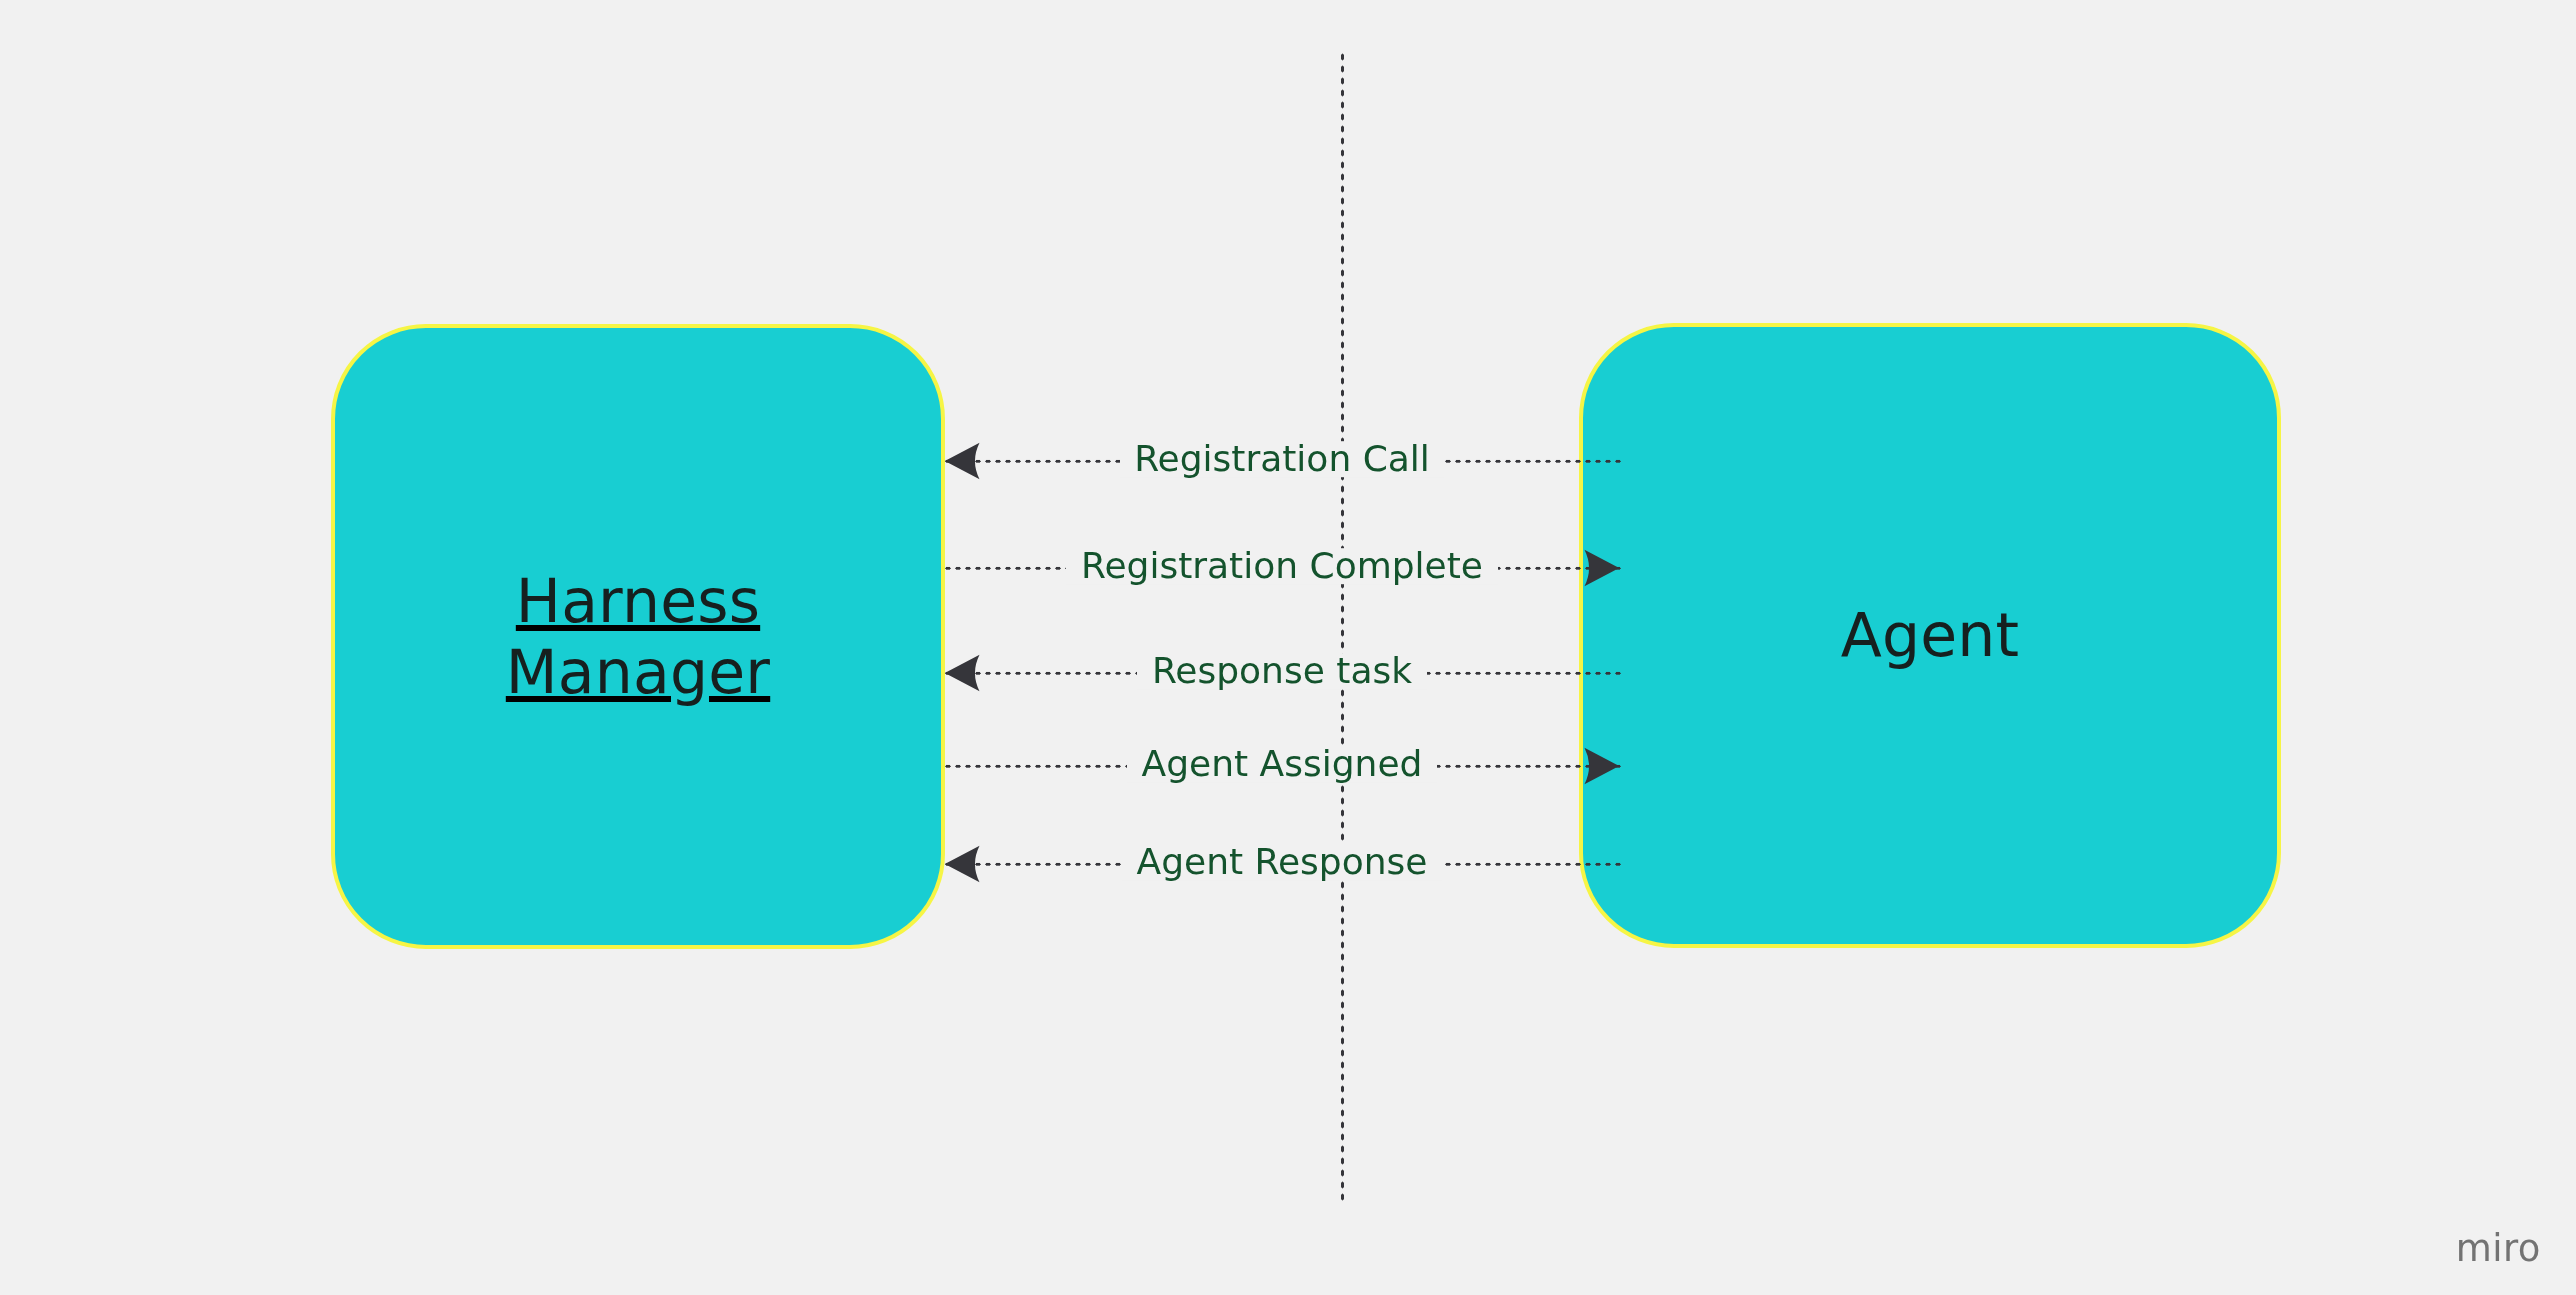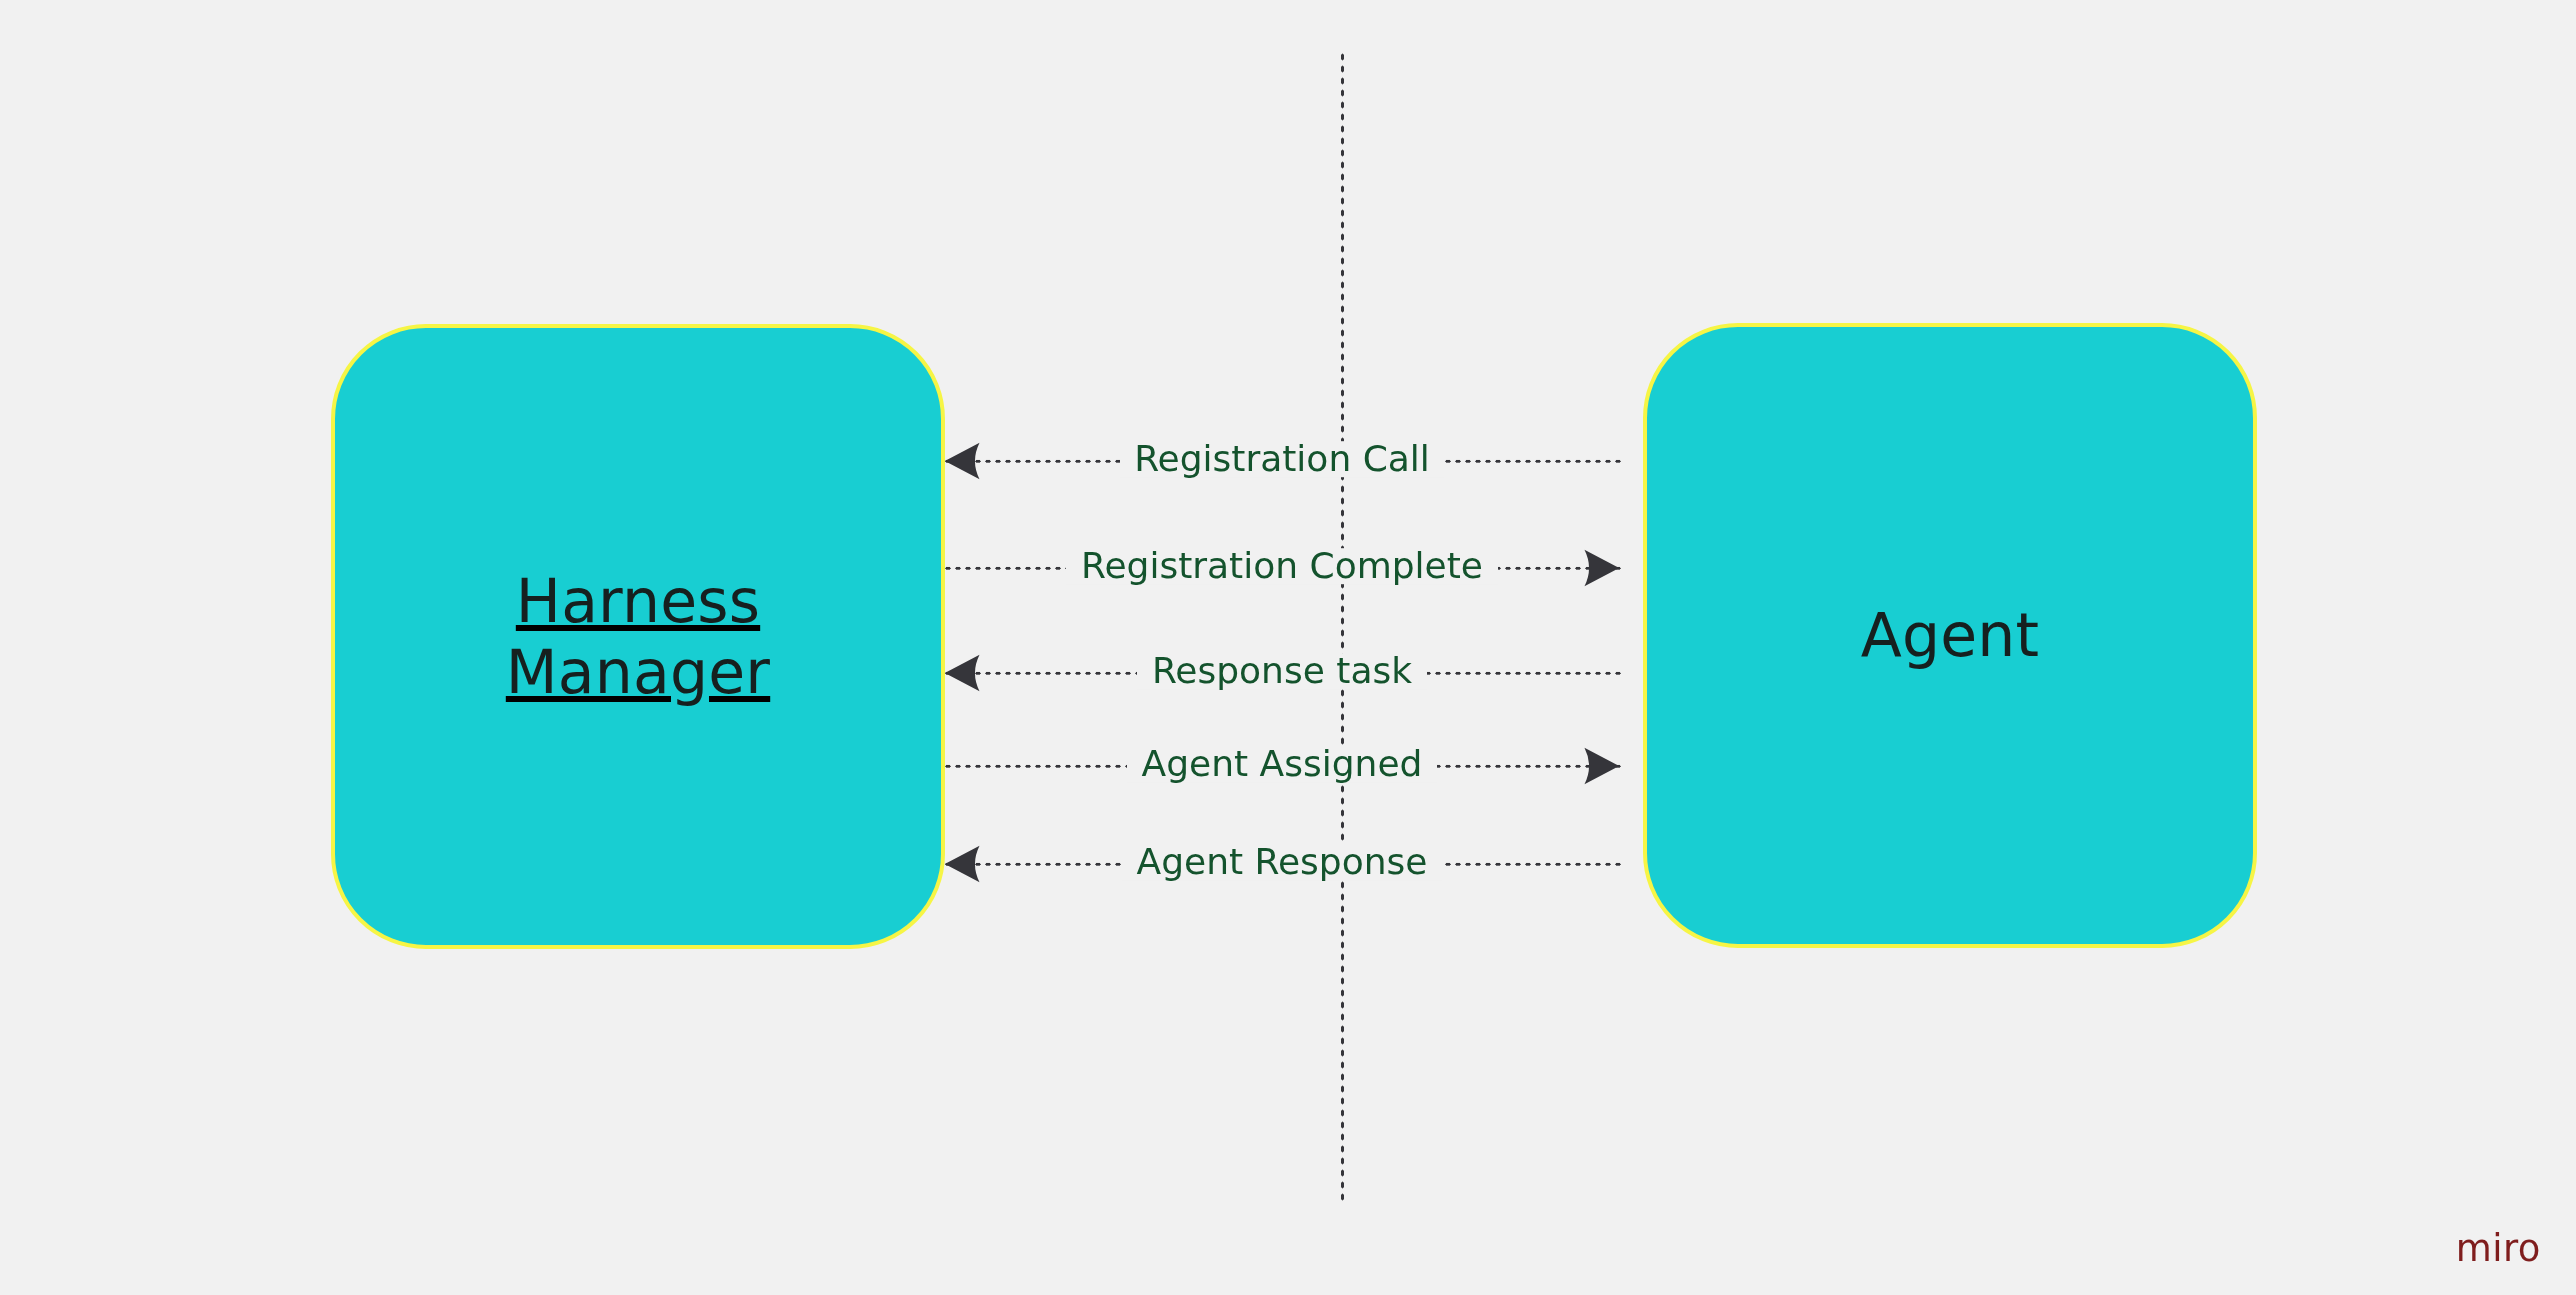--- a/index.html
+++ b/index.html
@@ -52,23 +52,23 @@
     white-space: pre-line;
   }
   #node-harness {
     left: 331px;
     top: 324px;
     width: 614px;
     height: 625px;
     text-decoration: underline;
   }
   #node-agent {
-    left: 1643px;
+    left: 1579px;
     top: 323px;
-    width: 614px;
+    width: 702px;
     height: 625px;
   }
 
   
   .message {
     position: absolute;
     left: 943px;
     width: 678px;
     height: 0;
     display: flex;
@@ -112,21 +112,21 @@
   .arrowhead.left  { left: 0px; }
   .arrowhead.right { right: 0px; }
   .arrowhead svg { display: block; width: 100%; height: 100%; }
   .arrowhead path { fill: #35353a; }
 
   
   #miro-watermark {
     position: absolute;
     right: 35px;
     bottom: 25.6px;
-    color: #7f1d1d;
+    color: #737373;
     font-size: 37px;
     letter-spacing: 0.5px;
     font-weight: 400;
   }
 </style>
 </head>
 <body>
 
 <div id="canvas">
 

